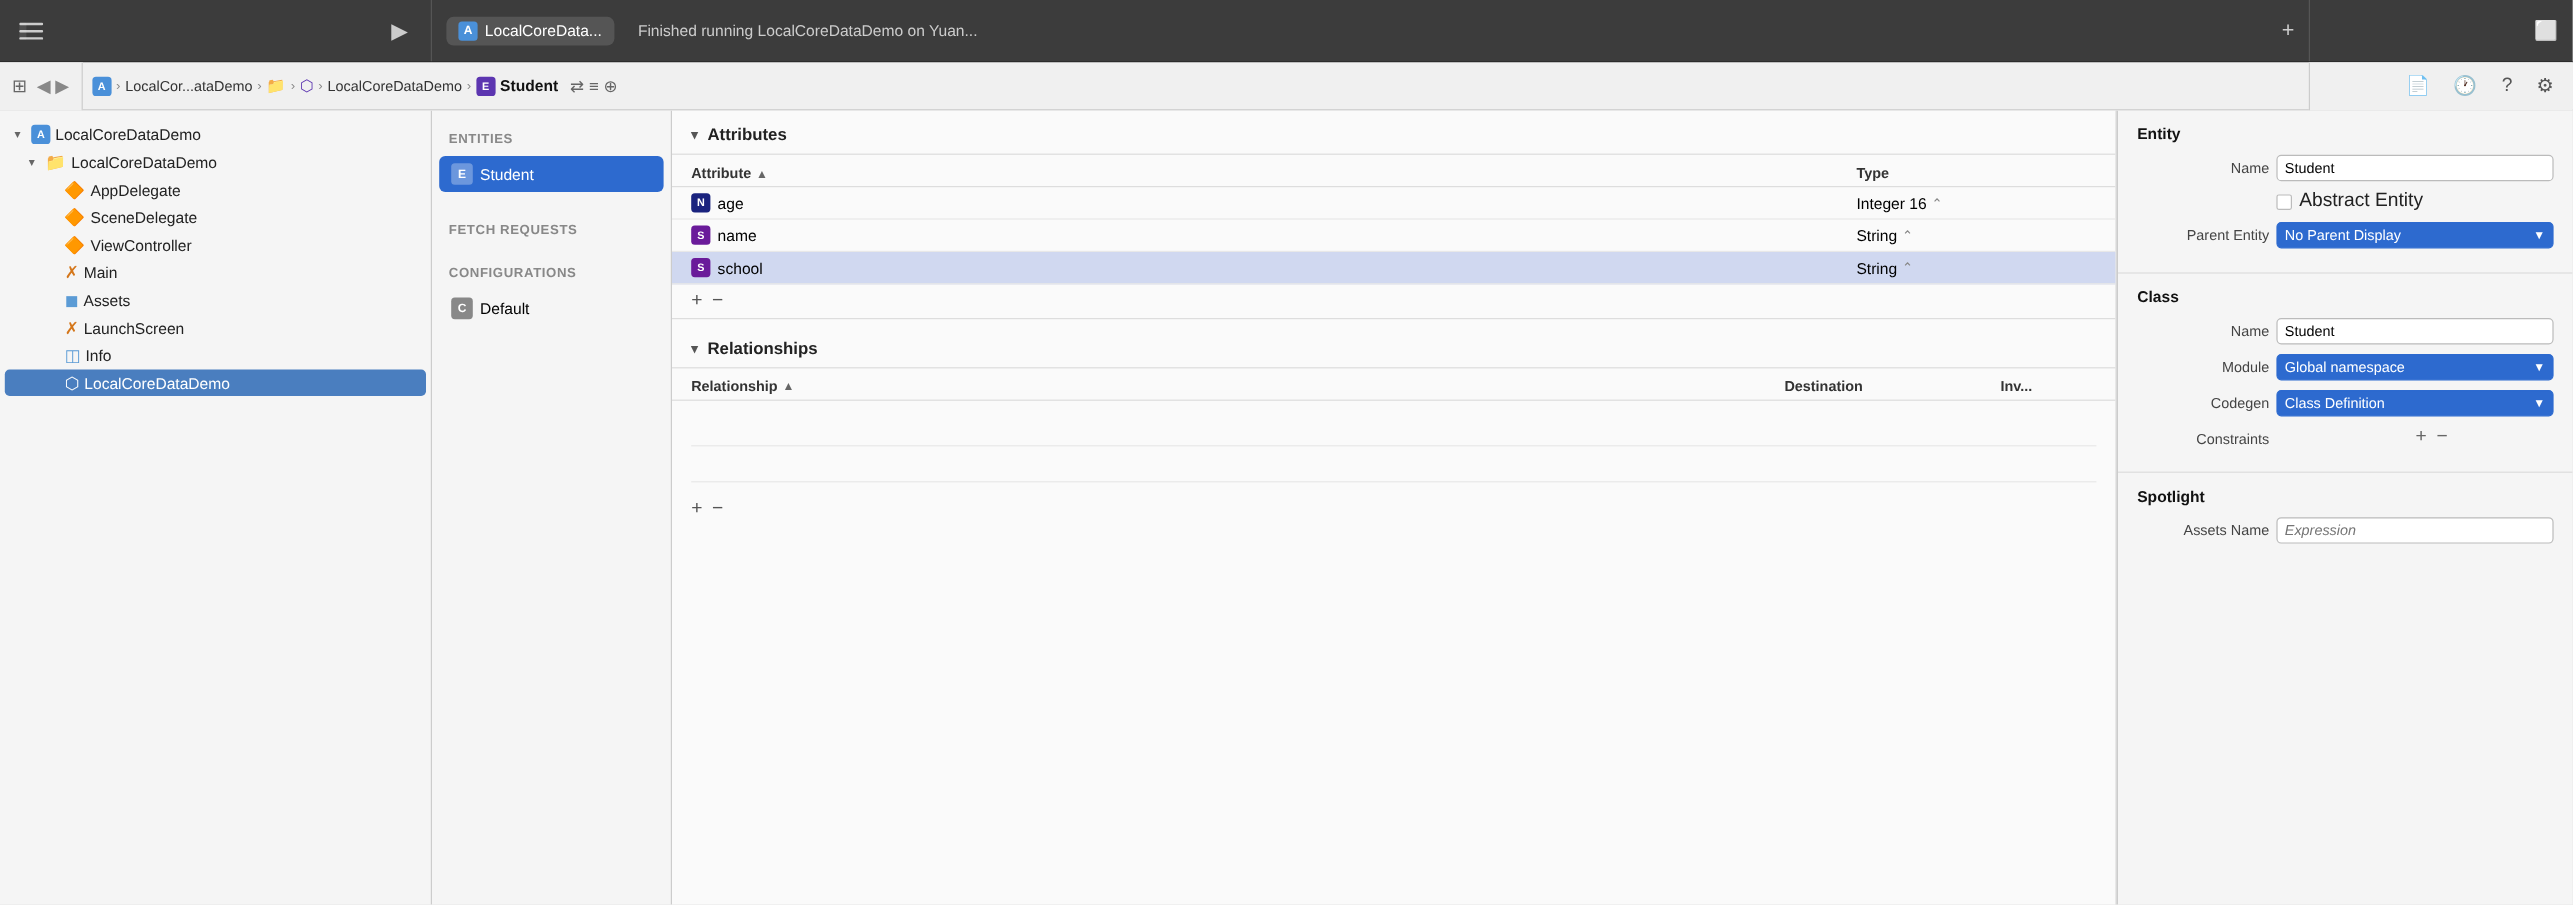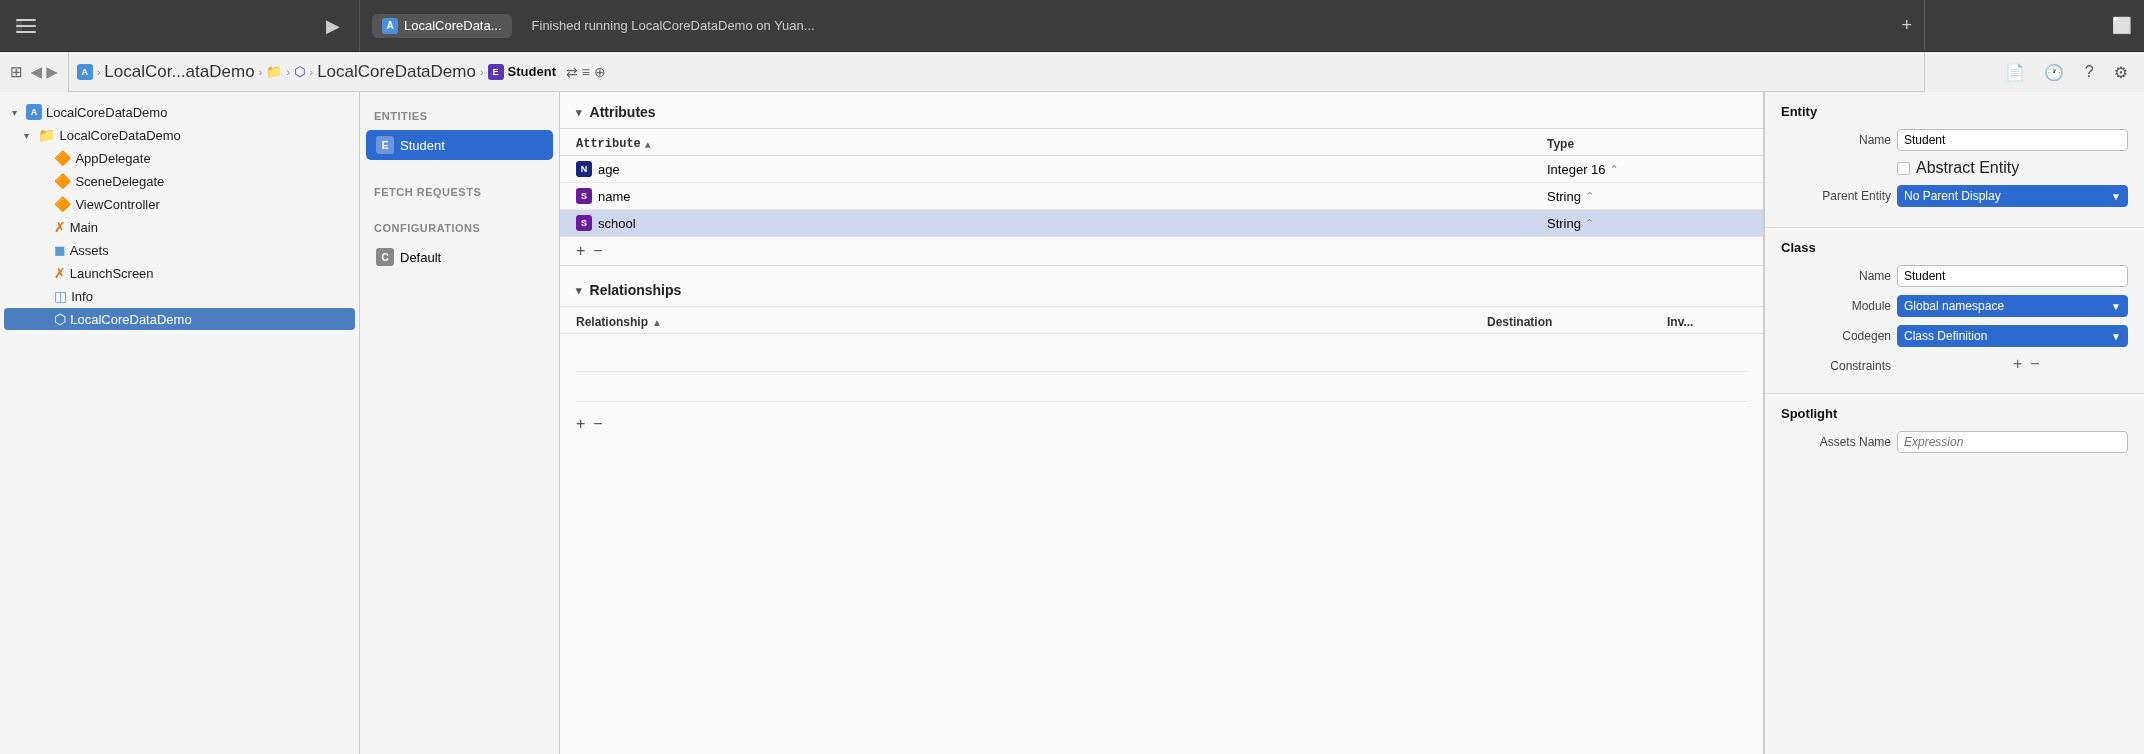--- a/index.html
+++ b/index.html
@@ -83,21 +83,21 @@
       padding: 0 12px;
       gap: 16px;
       border-left: 1px solid #555;
       height: 100%;
     }
     .top-bar-right-icon {
       color: #ccc; font-size: 16px;
     }
     .breadcrumb-sep { color: #888; font-size: 11px; }
     .breadcrumb-item {
-      font-size: 17px; color: #333;
+      font-size: 12px; color: #333;
       display: flex; align-items: center; gap: 4px;
     }
     .bc-app-icon {
       width: 16px; height: 16px;
       background: #4a90d9;
       border-radius: 3px;
       display: flex; align-items: center; justify-content: center;
       font-size: 9px; color: white; font-weight: bold;
     }
     .bc-entity-badge {
@@ -217,21 +217,21 @@
     }
     .attr-table-header {
       display: flex;
       align-items: center;
       padding: 4px 16px;
       border-bottom: 1px solid #ddd;
       font-size: 12px;
       font-weight: 600;
       color: #333;
     }
-    .col-attr { flex: 1; display: flex; align-items: flex-end; gap: 4px; font-family: Liberation Mono, monospace; }
+    .col-attr { flex: 1; display: flex; align-items: flex-end; gap: 4px; }
     .col-type { width: 200px; }
     .col-sort { font-size: 10px; color: #666; }
     .attr-row {
       display: flex;
       align-items: center;
       padding: 5px 16px;
       border-bottom: 1px solid #e8e8e8;
       font-size: 13px;
     }
     .attr-row.selected { background: #d0d8f0; }

